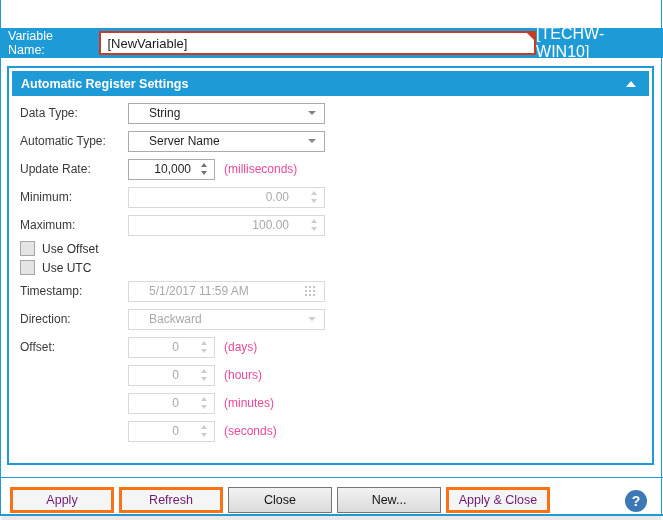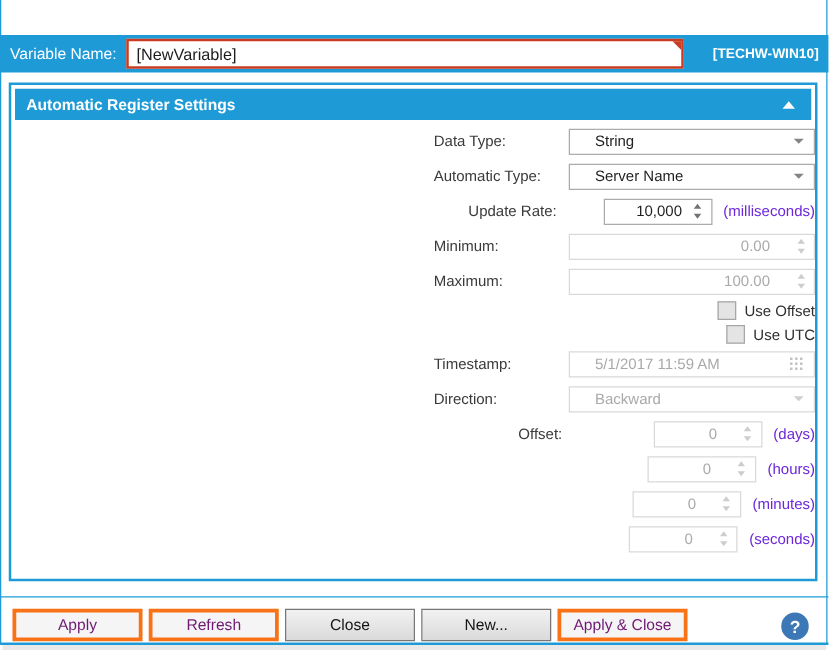--- a/index.html
+++ b/index.html
@@ -31,40 +31,40 @@
     display:flex;align-items:center;padding:0 8px;box-sizing:border-box;color:#fff;
   }
   .namebar .nlabel{margin-right:8px;font-size:12.5px;}
   .name-input-wrap{position:relative;width:446px;height:24px;}
   .name-input{
     width:100%;height:100%;box-sizing:border-box;border:2px solid #CA3B23;background:#fff;
     font-family:"Liberation Sans",sans-serif;font-size:13px;color:#1c1c1c;padding:0 6px;outline:none;
   }
   .err-corner{position:absolute;top:2px;right:2px;width:0;height:0;
     border-top:7px solid #CA3B23;border-left:7px solid transparent;}
-  .machine{margin-left:auto;font-size:11px;font-weight:bold;}
+  .machine{margin-left:auto;font-size:16px;}
 
   
   .panel{
     position:absolute;left:7px;top:66px;width:647px;height:399px;
     border:2px solid #1E9BD7;box-sizing:border-box;background:#fff;
   }
   .section-header{
     margin:3px;height:25px;background:#1E9BD7;color:#fff;font-weight:bold;
     font-size:12.5px;display:flex;align-items:center;padding:0 13px 0 9px;box-sizing:border-box;
   }
   .collapse-arrow{margin-left:auto;width:0;height:0;
     border-left:5px solid transparent;border-right:5px solid transparent;
     border-bottom:6px solid #fdfdfd;}
 
   .rows{padding-left:11px;}
-  .row{height:28px;display:flex;align-items:center;justify-content:flex-end;}
+  .row{height:28px;display:flex;align-items:center;}
   .row.cbrow{height:19px;}
   .lbl{width:108px;color:#3a3a3a;flex:0 0 auto;}
-  .unit{margin-left:9px;color:#6d28d9;}
+  .unit{margin-left:9px;color:#ec4899;}
 
   .field{
     box-sizing:border-box;height:21px;border:1px solid #ababab;background:#fff;
     display:flex;align-items:center;padding:0 3px 0 20px;
   }
   .field.wide{width:197px;}
   .field.narrow{width:87px;}
   .field.disabled{border-color:#d9d9d9;gap:12px;}
   .val{flex:1;color:#1f1f1f;white-space:nowrap;overflow:hidden;}
   .val.right{text-align:right;padding-right:5px;}

